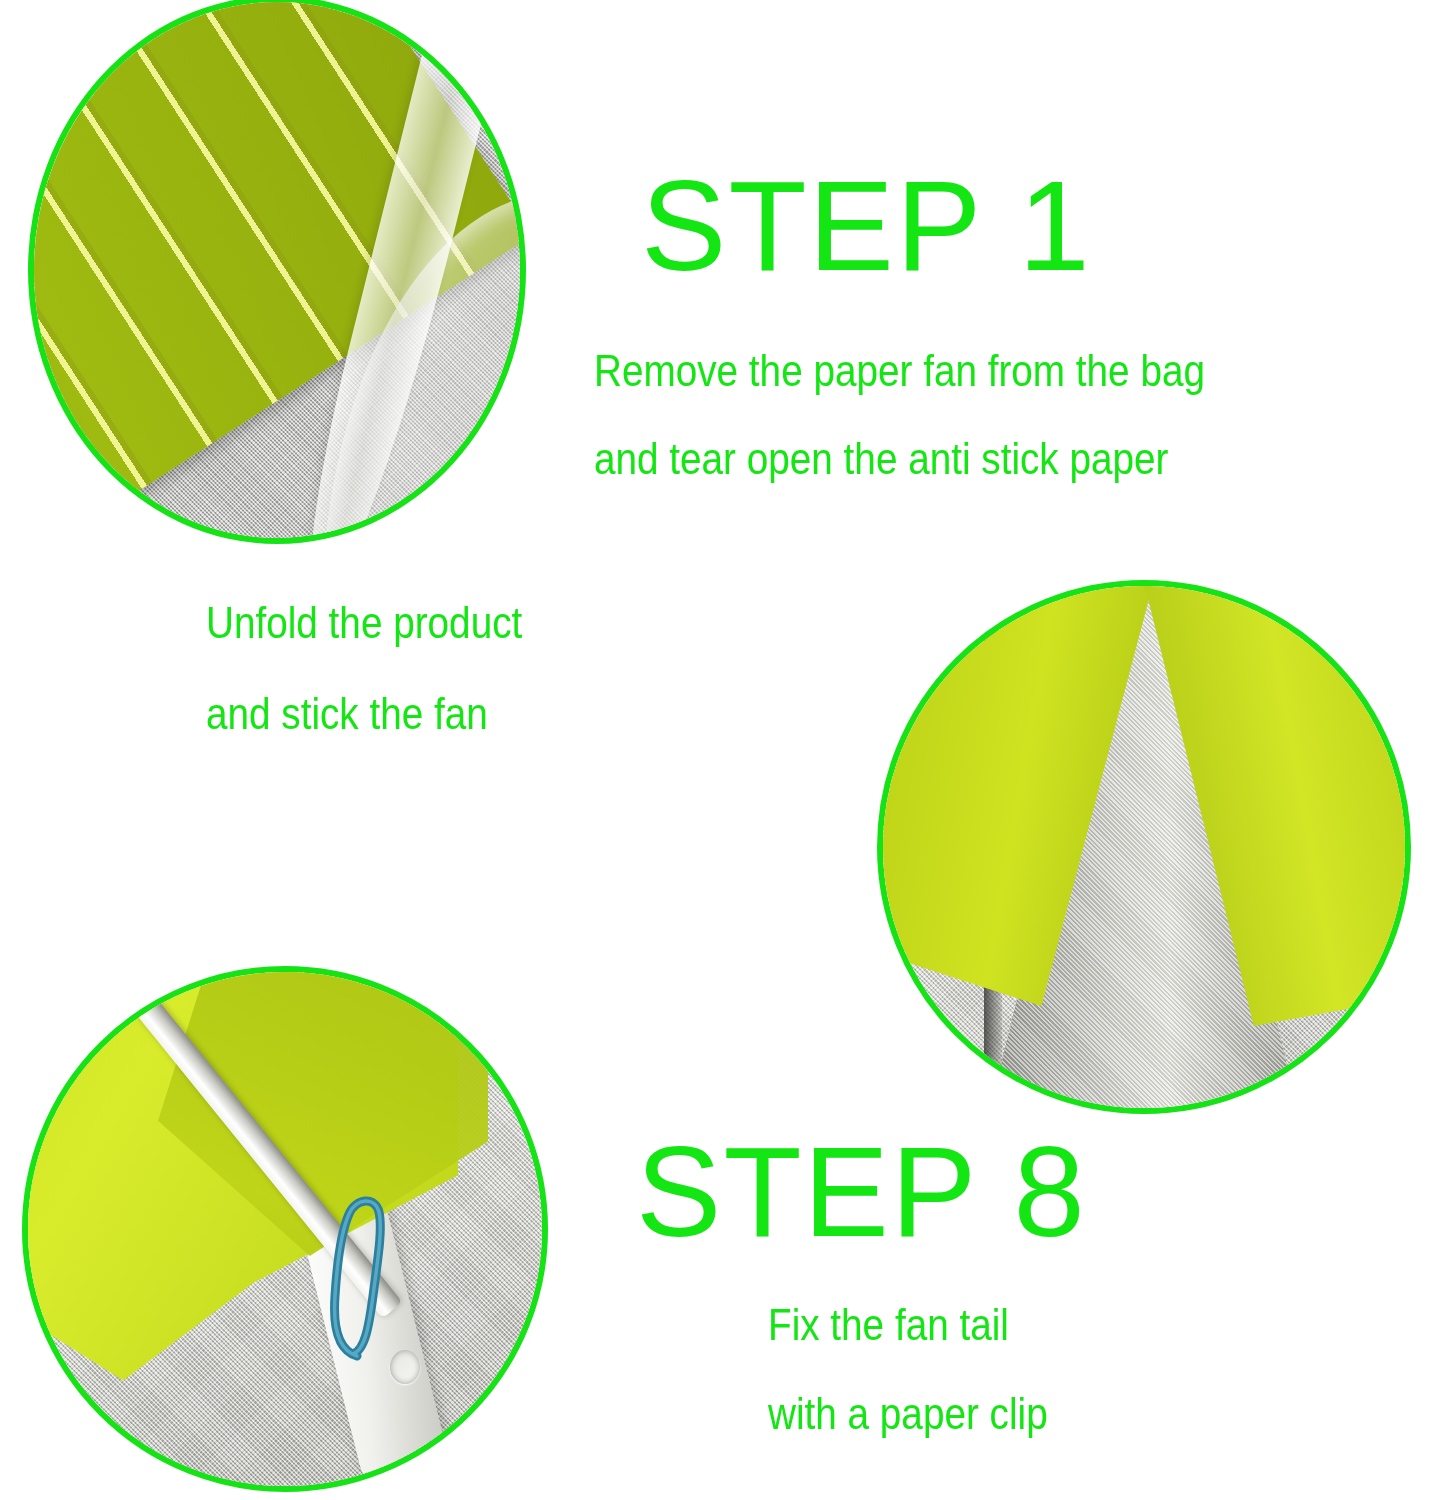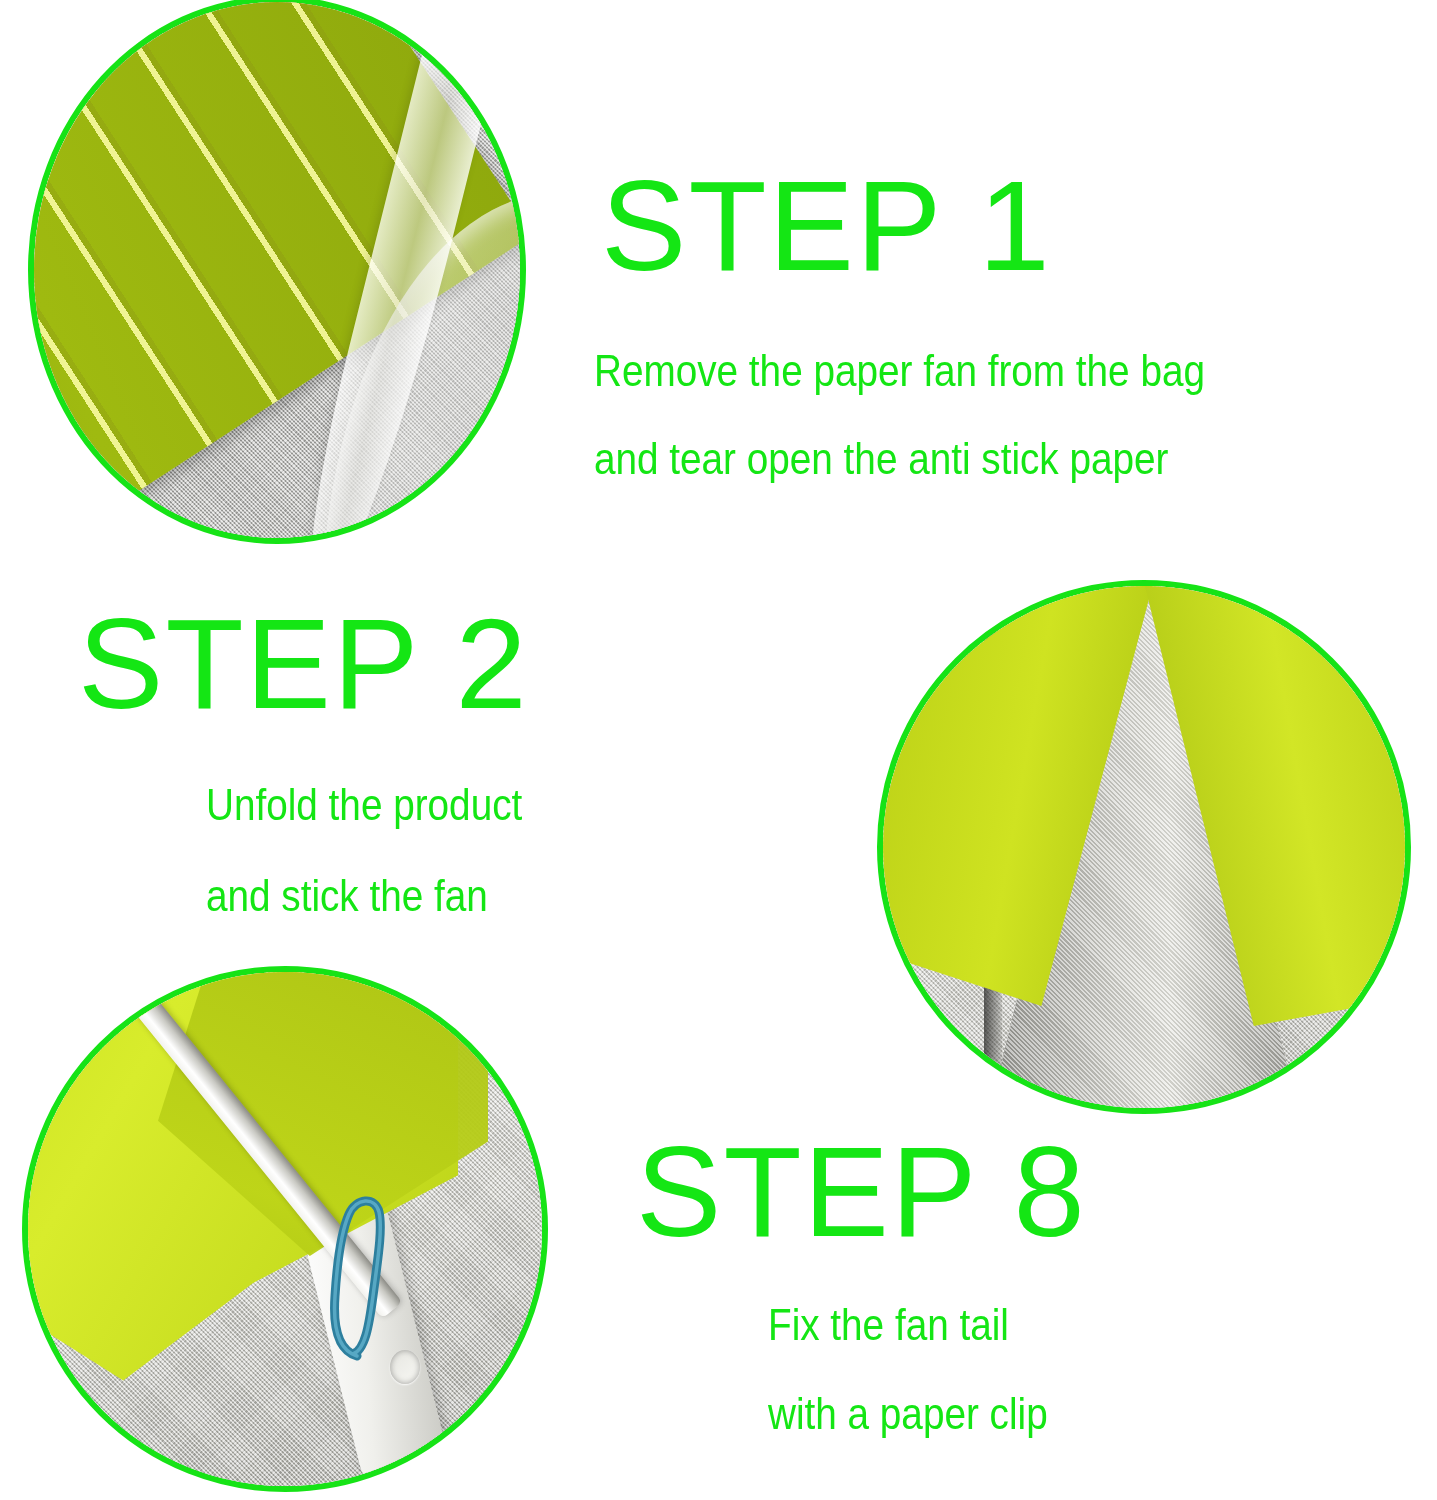--- a/index.html
+++ b/index.html
@@ -188,21 +188,21 @@
     font-family: "Liberation Sans", sans-serif;
     font-weight: 400;
     font-size: 45px;
     line-height: 1.0;
     white-space: nowrap;
     transform: scaleX(.86);
     margin: 0;
   }
 
   #block-1 { left: 601px; top: 162px; }
-  #block-1 .step-heading { margin-bottom: 58px; }
+  #block-1 .step-heading { margin-bottom: 58px; margin-left: 40px; }
   #block-1 .step-line { transform-origin: 0 50%; margin-left: -7px; }
   #block-1 .step-line + .step-line { margin-top: 43px; }
 
   #block-2 { left: 78px; top: 600px; }
   #block-2 .step-heading { margin-bottom: 54px; }
   #block-2 .step-line { transform-origin: 0 50%; margin-left: 128px; }
   #block-2 .step-line + .step-line { margin-top: 46px; }
 
   #block-3 { left: 636px; top: 1128px; }
   #block-3 .step-heading { margin-bottom: 46px; }
@@ -224,21 +224,20 @@
     </div>
   </div>
 
   <div class="step-block" id="block-1">
     <div class="step-heading">STEP 1</div>
     <div class="step-line">Remove the paper fan from the bag</div>
     <div class="step-line">and tear open the anti stick paper</div>
   </div>
 
   <div class="step-block" id="block-2">
-    <div class="step-heading">STEP 2</div>
     <div class="step-line">Unfold the product</div>
     <div class="step-line">and stick the fan</div>
   </div>
 
   <div class="photo-circle" id="photo-2">
     <div class="photo-inner">
       <div class="bg-weave"></div>
       <div class="center-pleat"></div>
       <div class="center-ridge"></div>
       <div class="pleat-left"></div>

